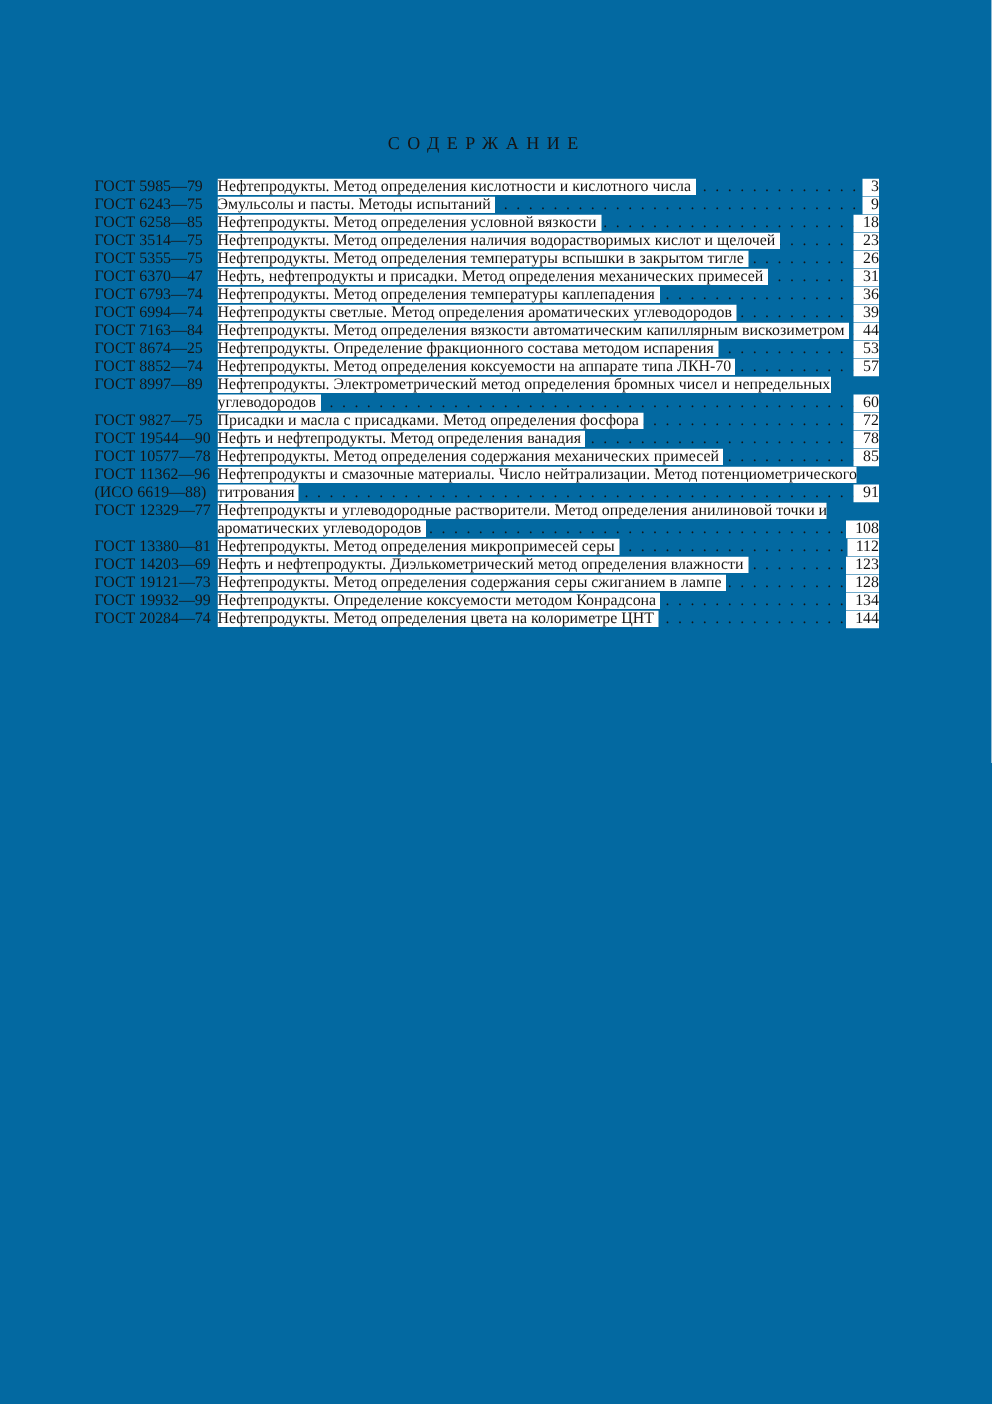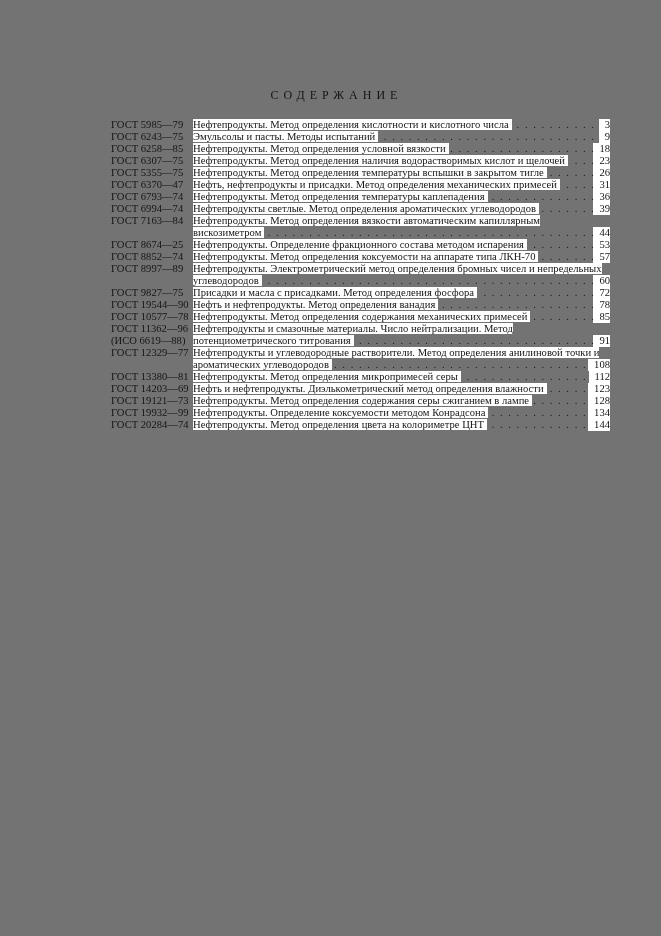--- a/index.html
+++ b/index.html
@@ -5,42 +5,41 @@
   html, body {
     margin: 0;
     padding: 0;
     background: #ffffff;
   }
   .sheet {
     position: relative;
     width: 661px;
     height: 936px;
     margin: 0 auto;
-    background: #737373;
+    background: #0369a1;
     box-sizing: border-box;
-    padding: 88px 51px 0 63px;
+    padding: 88px 75px 0 63px;
     font-family: "Liberation Serif", serif;
     color: #151515;
     overflow: hidden;
   }
   .heading {
     text-align: center;
     font-size: 12px;
     font-weight: normal;
     letter-spacing: 5px;
     margin: 0 0 16px 0;
   }
   .toc {
     font-size: 10.6px;
     line-height: 12px;
   }
   .row {
     display: grid;
     grid-template-columns: 82px 1fr;
-    margin-left: 48px;
   }
   .gost {
     white-space: nowrap;
     padding-right: 4px;
   }
   .desc {
     position: relative;
     overflow: hidden;
   }
   .dots {
@@ -85,21 +84,21 @@
         <div class="desc"><span class="dots">. . . . . . . . . . . . . . . . . . . . . . . . . . . . . . . . . . . . . . . . . . . . . . . . . . . . . . . . . . . . . . . . . . . . . . . . . . . . . . . . . . . . . . . . . . . . . . . . . . . . . . . . . . . . . . . . . . . . . . . . . . . . . . . . . . . . . . . . . . . . . . . . . . . . . . . . . . . . . . . . . . . . . . . . . . . . . . . . . . . . . . . . . . . . . . . . . . . . . . . . </span><span class="title">Эмульсолы и пасты. Методы испытаний</span><span class="page">9</span></div>
       </div>
       <div class="row">
         <div class="gost">
           <div>ГОСТ 6258—85</div>
         </div>
         <div class="desc"><span class="dots">. . . . . . . . . . . . . . . . . . . . . . . . . . . . . . . . . . . . . . . . . . . . . . . . . . . . . . . . . . . . . . . . . . . . . . . . . . . . . . . . . . . . . . . . . . . . . . . . . . . . . . . . . . . . . . . . . . . . . . . . . . . . . . . . . . . . . . . . . . . . . . . . . . . . . . . . . . . . . . . . . . . . . . . . . . . . . . . . . . . . . . . . . . . . . . . . . . . . . . . . </span><span class="title">Нефтепродукты. Метод определения условной вязкости</span><span class="page">18</span></div>
       </div>
       <div class="row">
         <div class="gost">
-          <div>ГОСТ 6307—75</div>
+          <div>ГОСТ 3514—75</div>
         </div>
         <div class="desc"><span class="dots">. . . . . . . . . . . . . . . . . . . . . . . . . . . . . . . . . . . . . . . . . . . . . . . . . . . . . . . . . . . . . . . . . . . . . . . . . . . . . . . . . . . . . . . . . . . . . . . . . . . . . . . . . . . . . . . . . . . . . . . . . . . . . . . . . . . . . . . . . . . . . . . . . . . . . . . . . . . . . . . . . . . . . . . . . . . . . . . . . . . . . . . . . . . . . . . . . . . . . . . . </span><span class="title">Нефтепродукты. Метод определения наличия водорастворимых кислот и щелочей</span><span class="page">23</span></div>
       </div>
       <div class="row">
         <div class="gost">
           <div>ГОСТ 5355—75</div>
         </div>
         <div class="desc"><span class="dots">. . . . . . . . . . . . . . . . . . . . . . . . . . . . . . . . . . . . . . . . . . . . . . . . . . . . . . . . . . . . . . . . . . . . . . . . . . . . . . . . . . . . . . . . . . . . . . . . . . . . . . . . . . . . . . . . . . . . . . . . . . . . . . . . . . . . . . . . . . . . . . . . . . . . . . . . . . . . . . . . . . . . . . . . . . . . . . . . . . . . . . . . . . . . . . . . . . . . . . . . </span><span class="title">Нефтепродукты. Метод определения температуры вспышки в закрытом тигле</span><span class="page">26</span></div>
       </div>
       <div class="row">

